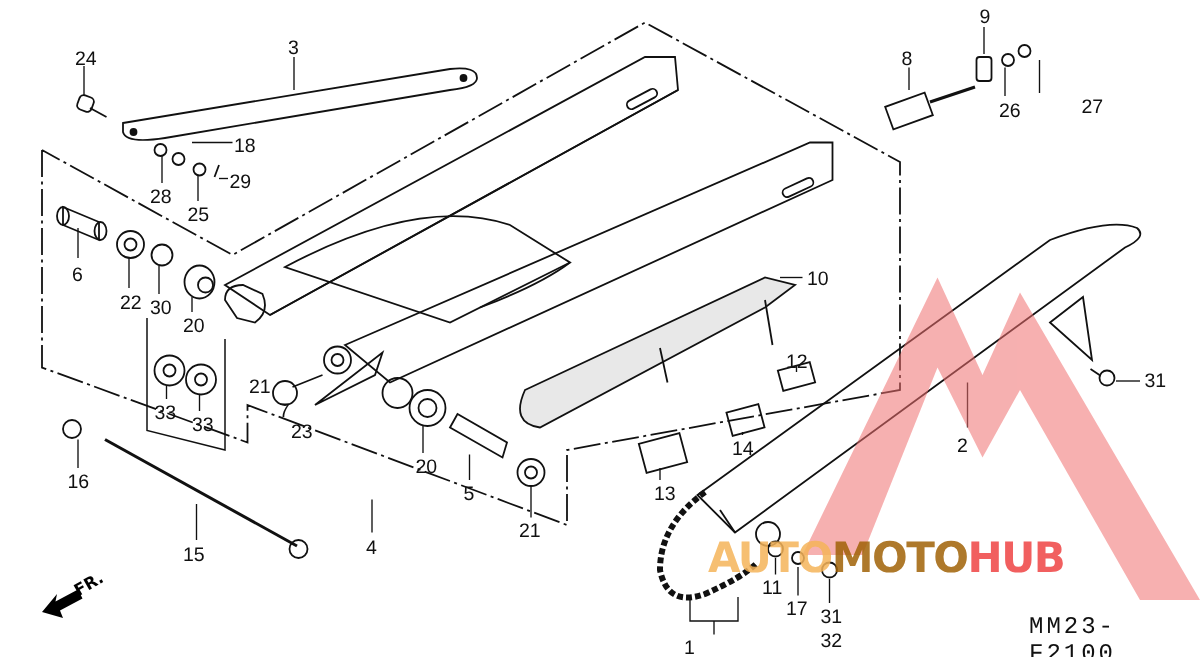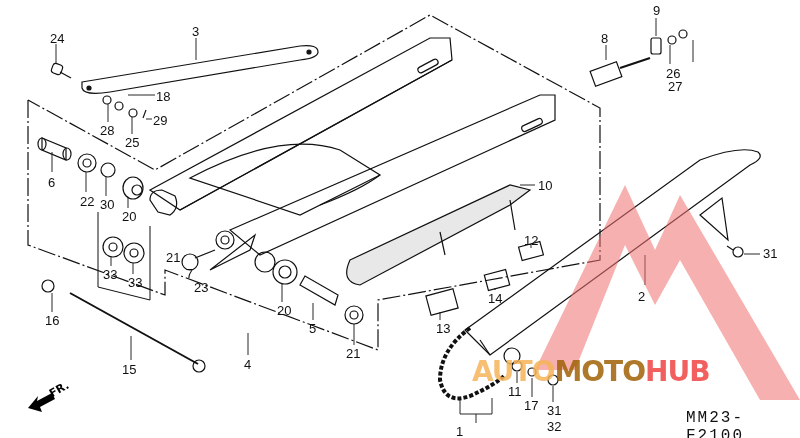--- a/index.html
+++ b/index.html
@@ -188,21 +188,21 @@
     <div class="callout" style="left: 156px; top: 90px;">18</div>
     <div class="callout" style="left: 122px; top: 210px;">20</div>
     <div class="callout" style="left: 277px; top: 304px;">20</div>
     <div class="callout" style="left: 166px; top: 251px;">21</div>
     <div class="callout" style="left: 346px; top: 347px;">21</div>
     <div class="callout" style="left: 80px; top: 195px;">22</div>
     <div class="callout" style="left: 194px; top: 281px;">23</div>
     <div class="callout" style="left: 50px; top: 32px;">24</div>
     <div class="callout" style="left: 125px; top: 136px;">25</div>
     <div class="callout" style="left: 666px; top: 67px;">26</div>
-    <div class="callout" style="left: 668px; top: 64px; margin-top: 16px;">27</div>
+    <div class="callout" style="left: 721px; top: 64px;">27</div>
     <div class="callout" style="left: 100px; top: 124px;">28</div>
     <div class="callout" style="left: 153px; top: 114px; text-align: right;">29</div>
     <div class="callout" style="left: 100px; top: 198px;">30</div>
     <div class="callout" style="left: 763px; top: 247px;">31</div>
     <div class="callout" style="left: 547px; top: 404px;">31</div>
     <div class="callout" style="left: 547px; top: 420px;">32</div>
     <div class="callout" style="left: 103px; top: 268px;">33</div>
     <div class="callout" style="left: 128px; top: 276px;">33</div>
   </div>
 

